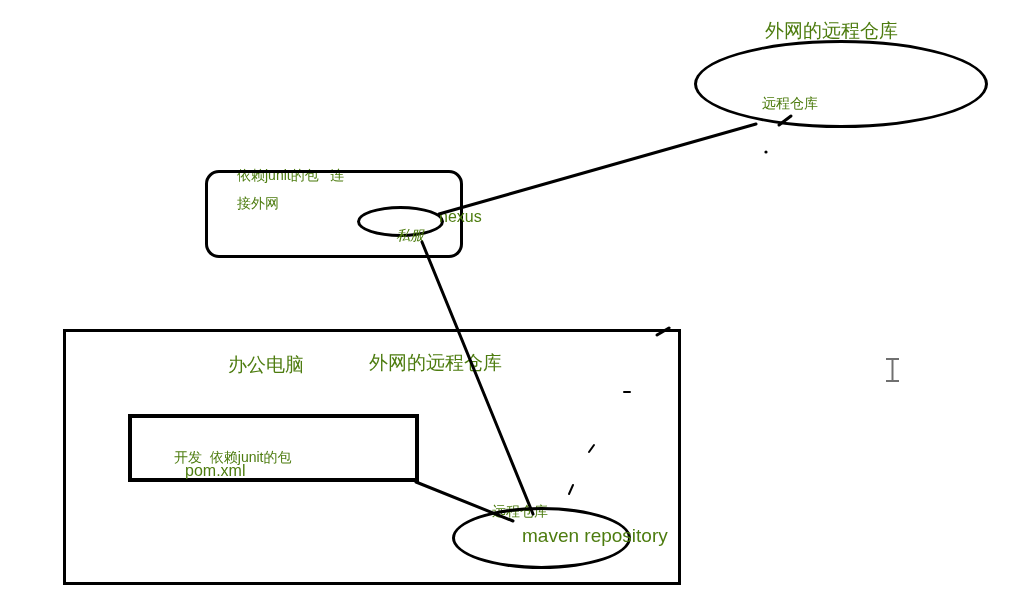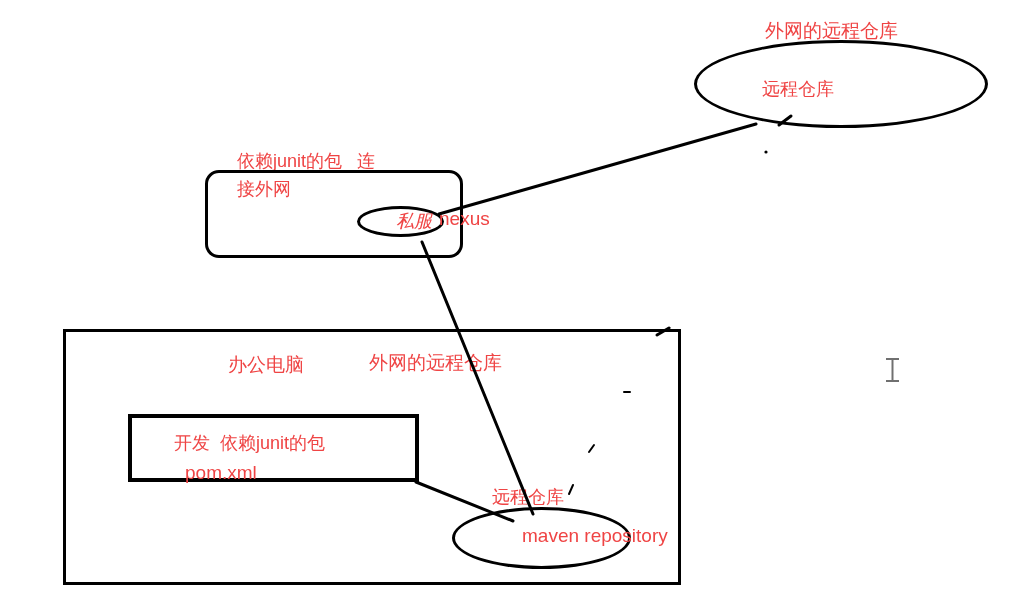--- a/index.html
+++ b/index.html
@@ -1,29 +1,29 @@
 <!DOCTYPE html>
 <html><head>
 <meta charset="utf-8">
 <style>
   html,body { margin:0; padding:0; background:#fff; }
   .canvas {
     position:relative; width:1028px; height:612px; background:#ffffff;
-    font-family:"Liberation Sans","DejaVu Sans",sans-serif; color:#ef4444;
+    font-family:"Liberation Sans","DejaVu Sans",sans-serif; color:#4d7c0f;
     overflow:hidden;
   }
   .txt { position:absolute; white-space:pre; line-height:1.15; }
   .shape { position:absolute; box-sizing:border-box; border:3px solid #000; background:transparent; }
   .ellipse { border-radius:50%; }
   .thick { border-width:4px; }
   .rrect { border-radius:14px; }
   .overlay { position:absolute; left:0; top:0; pointer-events:none; }
-  .fs18 { font-size:18px; }
+  .fs18 { font-size:14px;margin-top:16px; }
   .fs19 { font-size:19px; }
-  .fs20 { font-size:19px; }
+  .fs20 { font-size:16px; }
 </style>
 </head>
 <body>
 
 <div class="canvas">
 
   <div class="txt fs19" style="left:765px; top:20px;">外网的远程仓库</div>
   <div class="shape ellipse" style="left:694px; top:40px; width:294px; height:88px;"></div>
   <div class="txt fs18" style="left:762px; top:79px;">远程仓库</div>
 

